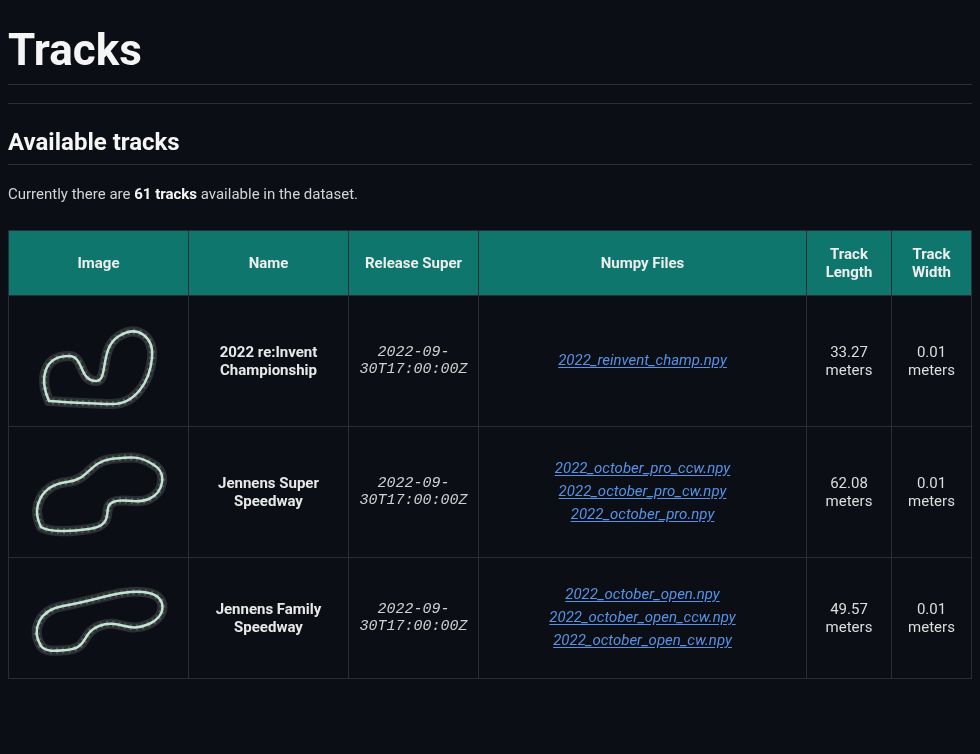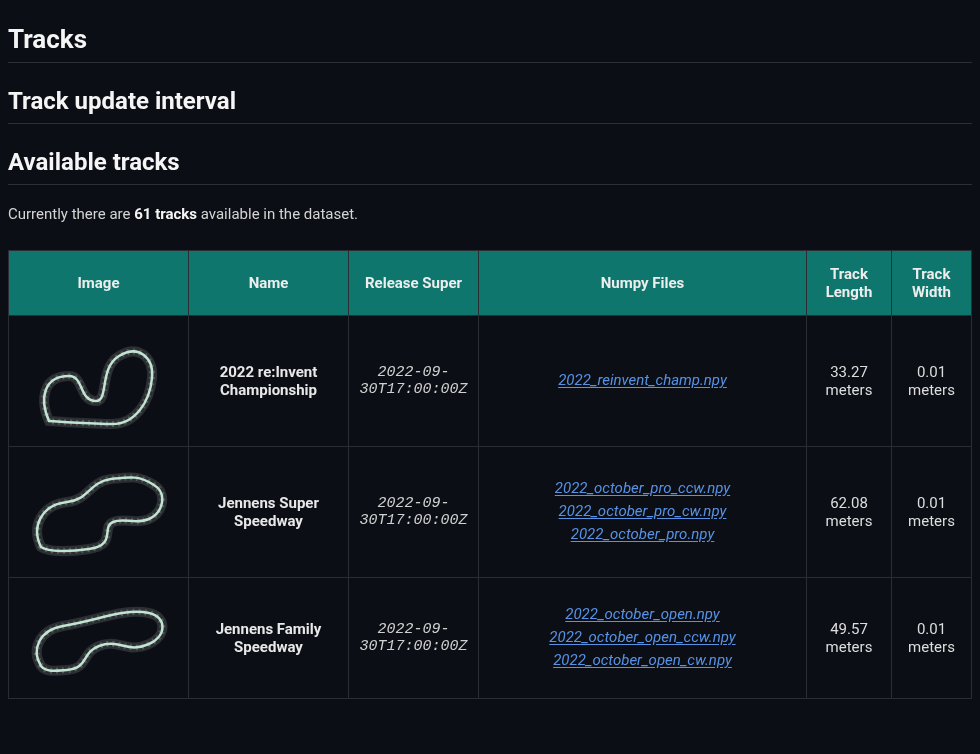--- a/index.html
+++ b/index.html
@@ -8,21 +8,21 @@
     background: #0b0e14;
     color: #e6e6e6;
     font-family: "Segoe UI", -apple-system, BlinkMacSystemFont, Roboto, "Helvetica Neue", Arial, sans-serif;
     font-size: 15px;
     width: 980px;
   }
   main {
     padding: 8px 8px 0 8px;
   }
   h1 {
-    font-size: 26px;
+    font-size: 44px;
     font-weight: 700;
     margin: 16px 0 6px 0;
     color: #f5f5f5;
   }
   h2 {
     font-size: 24px;
     font-weight: 700;
     margin: 24px 0 6px 0;
     color: #f5f5f5;
   }
@@ -123,21 +123,20 @@
     stroke-width: 10;
   }
 </style>
 </head>
 <body>
 
 <main>
   <h1>Tracks</h1>
   <hr class="rule">
 
-  <h2>Track update interval</h2>
   <hr class="rule">
 
   <h2>Available tracks</h2>
   <hr class="rule">
   <p>
     <span>Currently there are </span><strong>61 tracks</strong><span> available in the dataset.</span>
   </p>
 
   <table>
     <colgroup>

